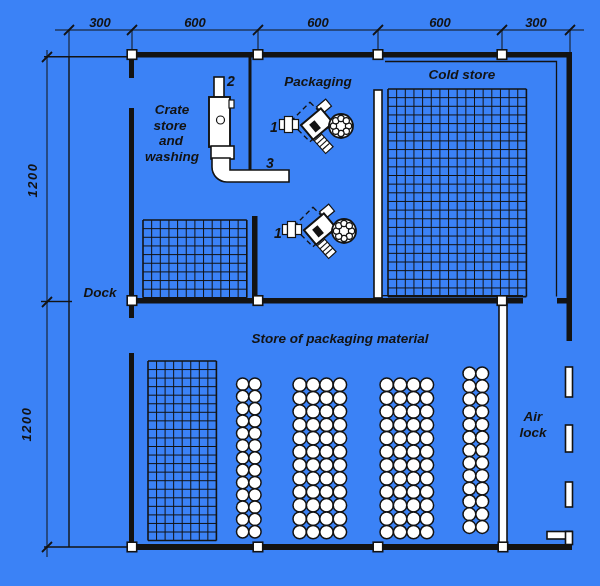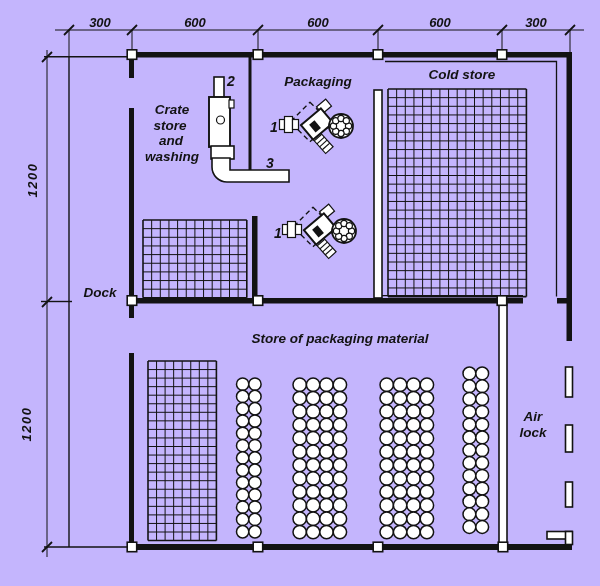--- a/index.html
+++ b/index.html
@@ -1,16 +1,16 @@
 <!DOCTYPE html>
 <html><head>
 <meta charset="utf-8">
 <style>
   html,body{margin:0;padding:0;background:#fff;}
-  .stage{position:relative;width:600px;height:586px;background:#c4b5fd;overflow:hidden;}
+  .stage{position:relative;width:600px;height:586px;background:#3b82f6;overflow:hidden;}
   svg{display:block;}
   .lbl{font-family:"Liberation Sans",sans-serif;font-style:italic;font-weight:bold;font-size:13.5px;fill:#131313;}
   .lbl-sm{font-family:"Liberation Sans",sans-serif;font-style:italic;font-weight:bold;font-size:14px;fill:#131313;}
   .dim{font-family:"Liberation Sans",sans-serif;font-style:italic;font-weight:bold;font-size:13px;fill:#131313;}
   .dimv{letter-spacing:1.5px;}
   .wall{fill:#131313;stroke:none;}
   .hwall{fill:#ffffff;stroke:#131313;stroke-width:1.6;}
   .col{fill:#ffffff;stroke:#131313;stroke-width:1.6;}
   .thin{stroke:#131313;stroke-width:1.4;fill:none;}
   .dimln{stroke:#131313;stroke-width:1;fill:none;}

